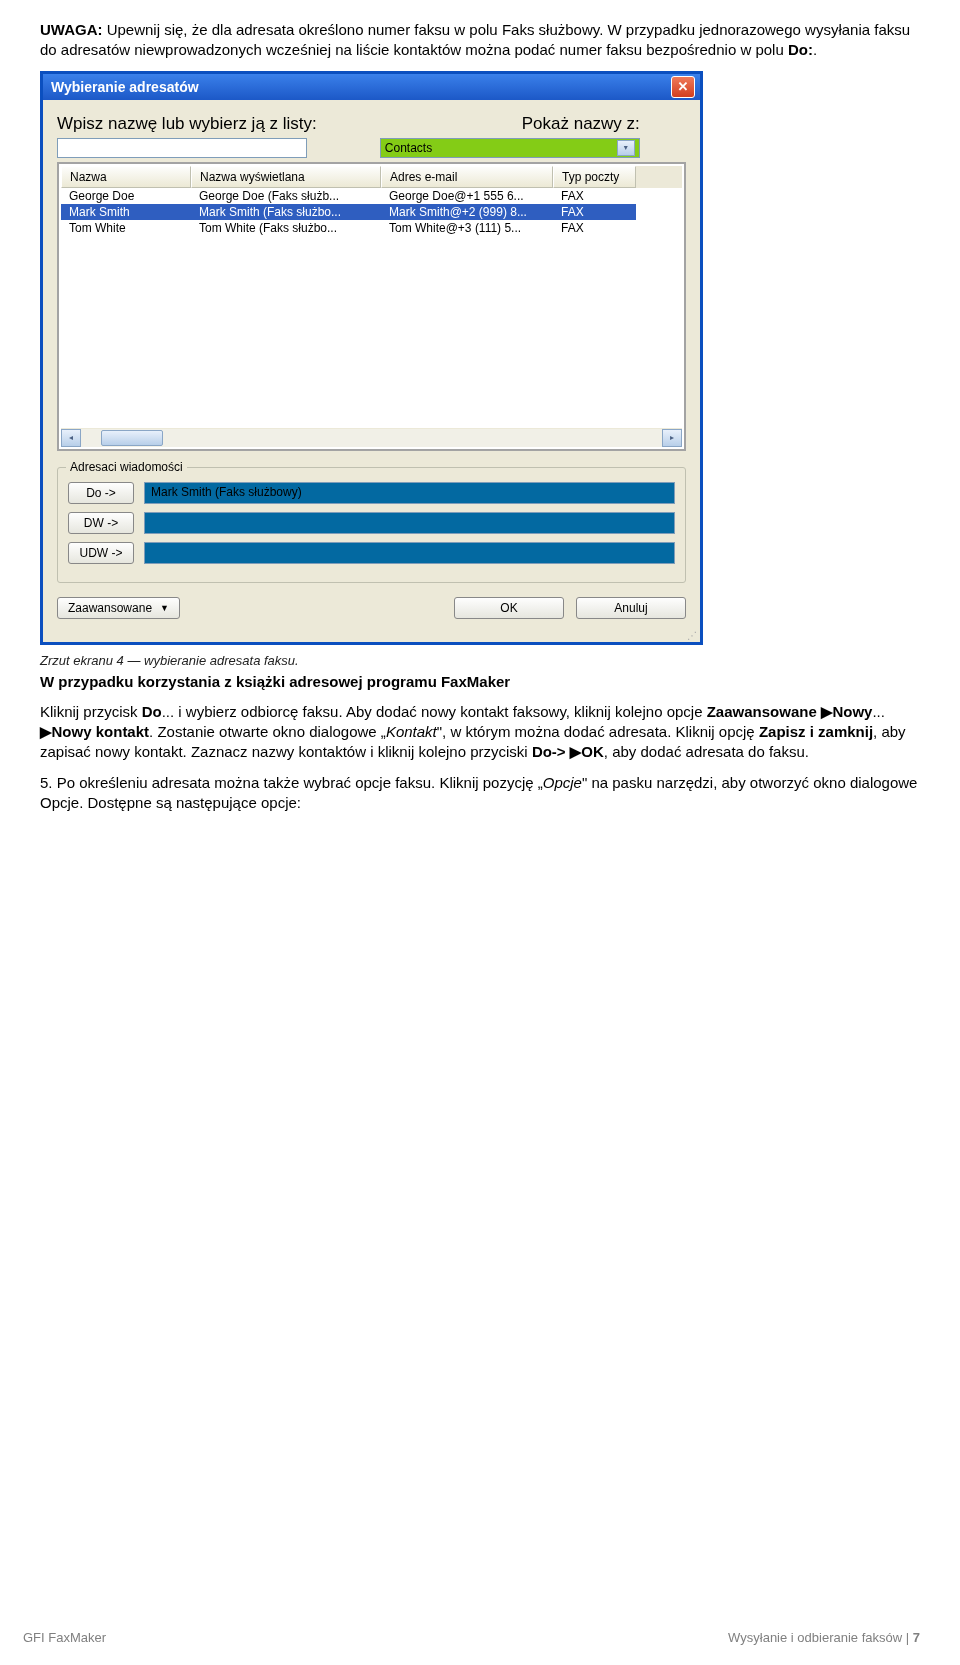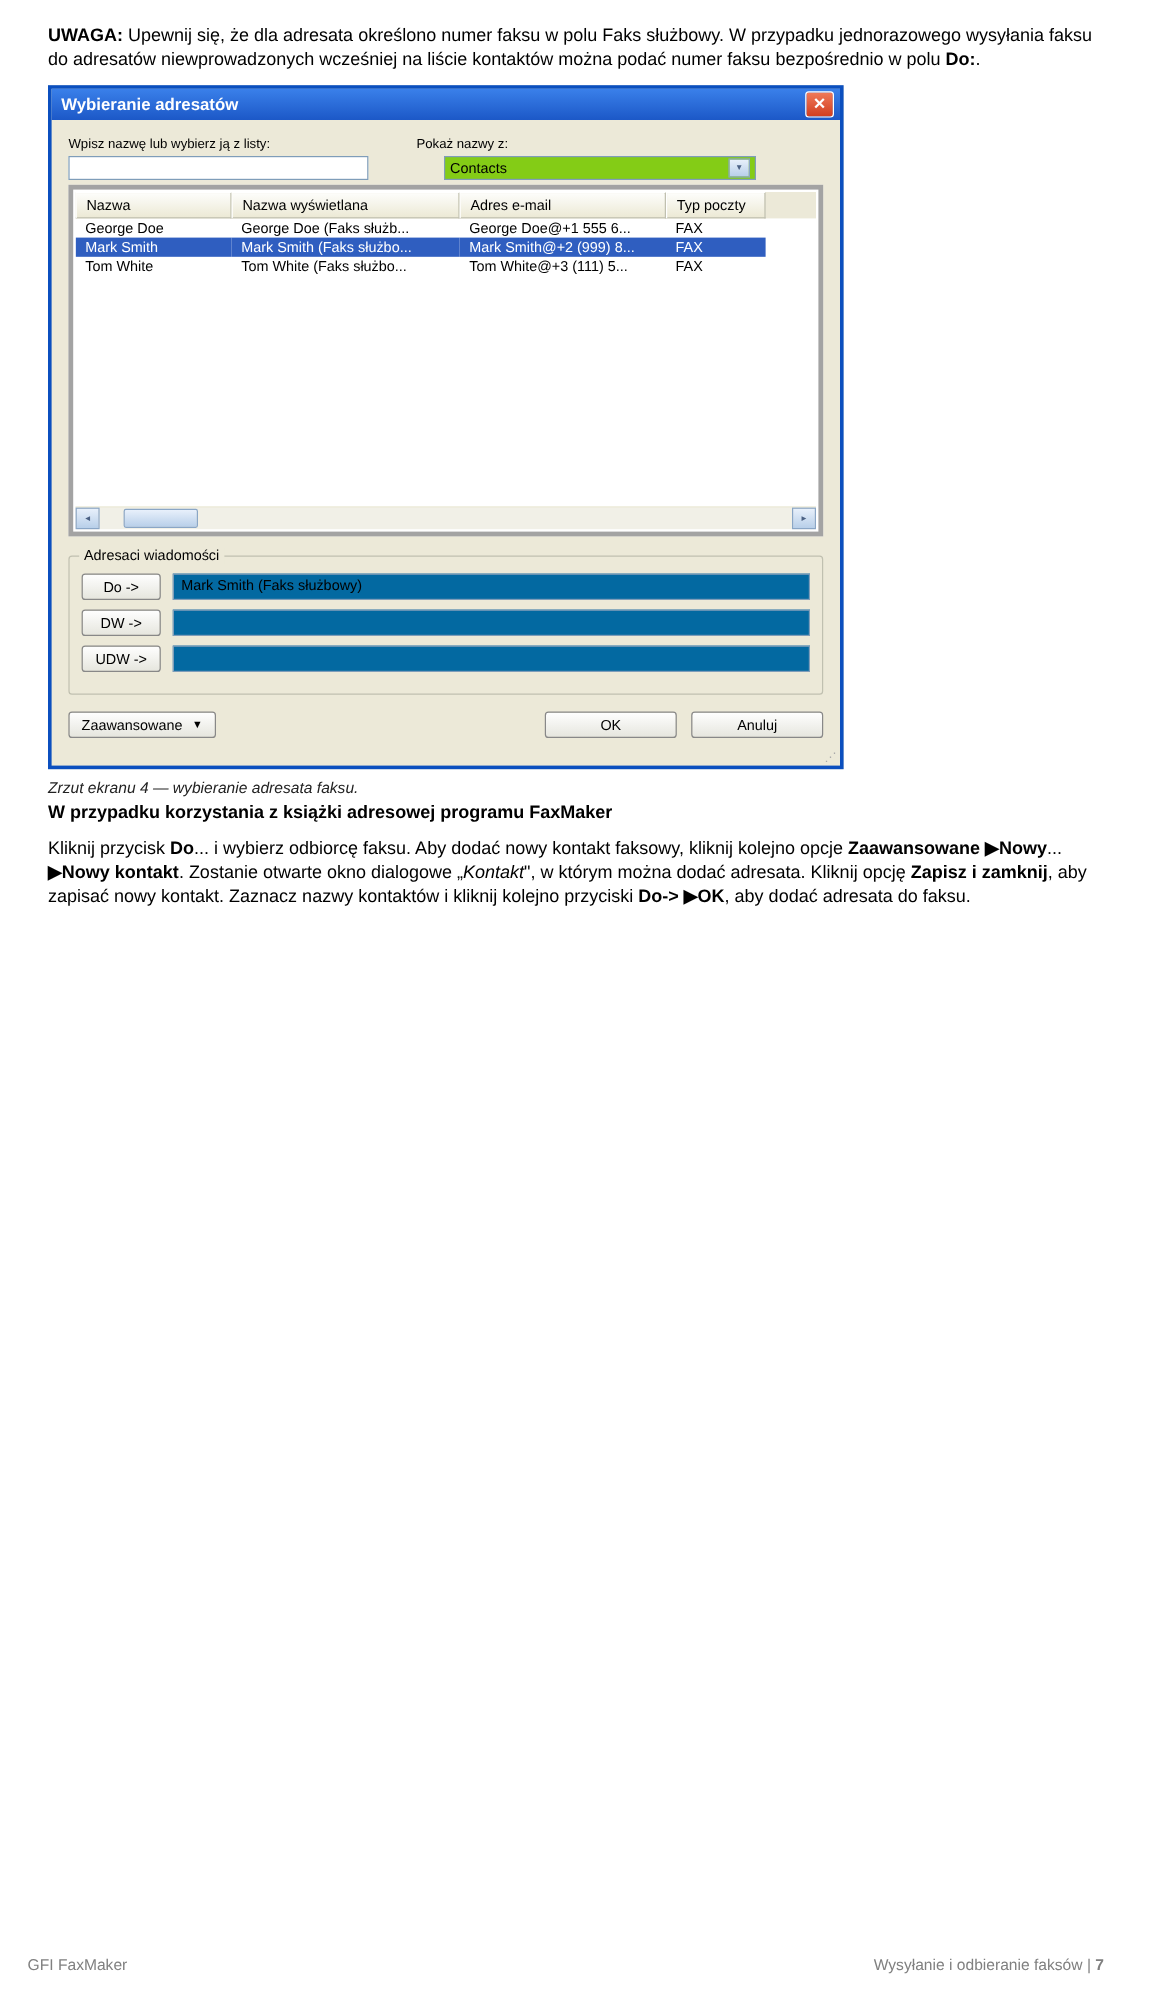--- a/index.html
+++ b/index.html
@@ -66,21 +66,21 @@
   }
   .dialog-body {
     padding: 14px 14px 14px 14px;
   }
   .field-row {
     display: flex;
     gap: 40px;
     margin-bottom: 4px;
   }
   .field-col { display: flex; flex-direction: column; gap: 4px; }
-  .field-label { font-size: 11px; }
+  .field-label { font-size: 17px; text-align: right; }
   .text-input {
     background: #fff;
     border: 1px solid #7f9db9;
     height: 20px;
     width: 250px;
     padding: 2px 4px;
     box-sizing: border-box;
     font-size: 12px;
   }
   .combo {
@@ -101,21 +101,21 @@
     height: 14px;
     background: linear-gradient(#e8f0fb, #b8cfe9);
     border: 1px solid #8aa6c6;
     display: flex;
     align-items: center;
     justify-content: center;
     font-size: 8px;
     color: #4b6184;
   }
   .list-container {
-    border: 4px solid #a3a3a3;
+    border: 2px solid #a3a3a3;
     background: #fff;
     padding: 2px;
   }
   .list-header {
     display: flex;
     background: #ece9d8;
   }
   .list-header .col {
     border: 1px solid #fff;
     border-right-color: #c0c0b0;
@@ -358,20 +358,23 @@
   </div>
 
   <p class="caption">Zrzut ekranu 4 — wybieranie adresata faksu.</p>
 
   <p class="body-text" style="font-weight:bold; margin-top:4px;">W przypadku korzystania z książki adresowej programu FaxMaker</p>
 
   <p class="body-text">
     <span>Kliknij przycisk </span><b>Do</b><span>... i wybierz odbiorcę faksu. Aby dodać nowy kontakt faksowy, kliknij kolejno opcje </span><b>Zaawansowane ▶Nowy</b><span>... </span><b>▶Nowy kontakt</b><span>. Zostanie otwarte okno dialogowe „</span><i>Kontakt</i><span>", w którym można dodać adresata. Kliknij opcję </span><b>Zapisz i zamknij</b><span>, aby zapisać nowy kontakt. Zaznacz nazwy kontaktów i kliknij kolejno przyciski </span><b>Do-&gt; ▶OK</b><span>, aby dodać adresata do faksu.</span>
   </p>
 
+  <p class="body-text">
+    <span>5. Po określeniu adresata można także wybrać opcje faksu. Kliknij pozycję „</span><i>Opcje</i><span>" na pasku narzędzi, aby otworzyć okno dialogowe Opcje. Dostępne są następujące opcje:</span>
+  </p>
 
 </div>
 
 <div class="footer">
   <span>GFI FaxMaker</span>
   <span>
     <span>Wysyłanie i odbieranie faksów</span>
     <span class="sep"> | </span>
     <b>7</b>
   </span>

